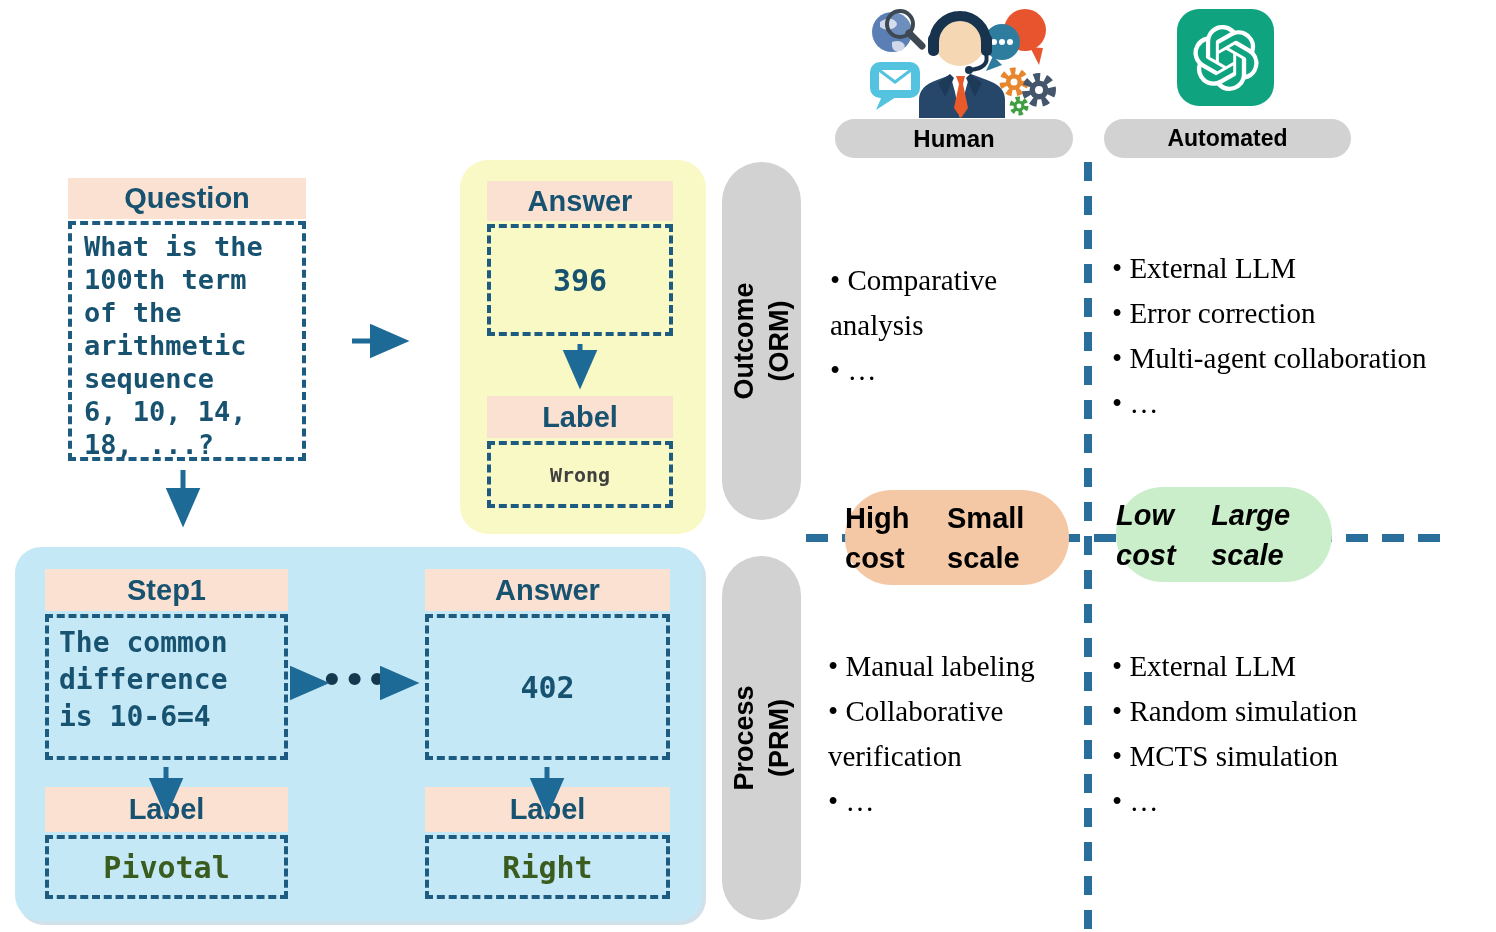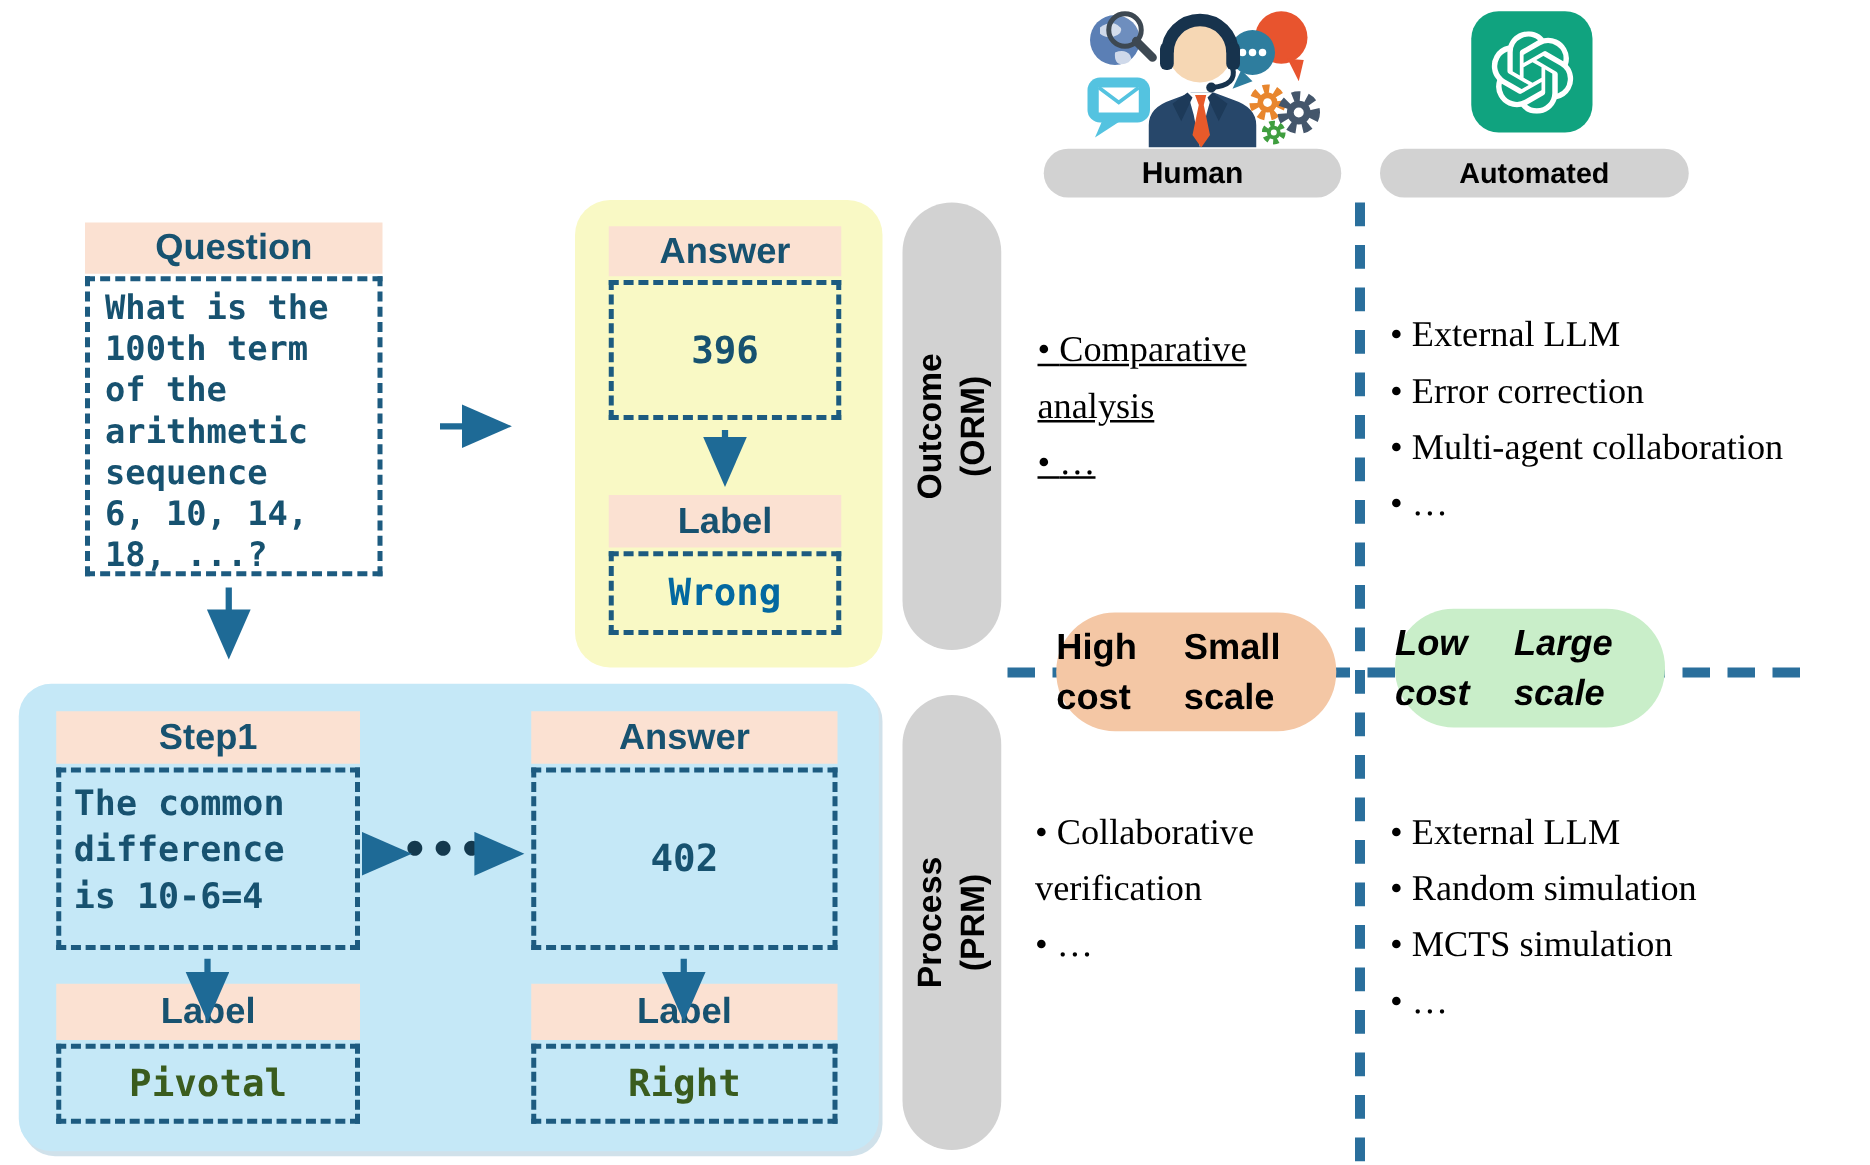--- a/index.html
+++ b/index.html
@@ -28,21 +28,21 @@
     font-family:"DejaVu Sans Mono",monospace;font-weight:bold;color:#175270;
   }
   .center-box{display:flex;align-items:center;justify-content:center;}
   .pre{white-space:pre-line;}
 
   .q-header{left:68px;top:178px;width:238px;height:41px;}
   .q-box{left:68px;top:221px;width:238px;height:240px;font-size:27px;line-height:33px;padding:5px 0 0 12px;}
   .orm-answer-header{left:487px;top:181px;width:186px;height:40px;}
   .orm-answer-box{left:487px;top:224px;width:186px;height:112px;font-size:30px;}
   .orm-label-header{left:487px;top:396px;width:186px;height:42px;}
-  .orm-label-box{left:487px;top:441px;width:186px;height:67px;font-size:30px;color:#0369a1;}
+  .orm-label-box{left:487px;top:441px;width:186px;height:67px;font-size:20px;color:#404040;}
   .step-header{left:45px;top:569px;width:243px;height:42px;}
   .step-box{left:45px;top:614px;width:243px;height:146px;font-size:28px;line-height:37px;padding:6px 0 0 10px;}
   .prm-answer-header{left:425px;top:569px;width:245px;height:42px;}
   .prm-answer-box{left:425px;top:614px;width:245px;height:146px;font-size:30px;}
   .prm-label-header-step{left:45px;top:787px;width:243px;height:45px;}
   .prm-label-box-step{left:45px;top:835px;width:243px;height:64px;font-size:30px;color:#3a5c1e;}
   .prm-label-header-ans{left:425px;top:787px;width:245px;height:45px;}
   .prm-label-box-ans{left:425px;top:835px;width:245px;height:64px;font-size:30px;color:#3a5c1e;}
 
   .dots{
@@ -71,21 +71,21 @@
     align-items:center;justify-content:center;font-weight:bold;font-size:29px;line-height:40px;color:#000;
   }
   .high-pill{left:845px;top:490px;width:224px;height:95px;background:#f4c7a5;}
   .low-pill{left:1116px;top:487px;width:216px;height:95px;background:#c9eec9;font-style:italic;}
 
   .blist{
     position:absolute;z-index:4;font-family:"Liberation Serif",serif;font-size:29px;
     line-height:45px;color:#000;
   }
   .bitem::before{content:"• ";}
-  .list-oh{left:830px;top:258px;width:252px;text-decoration:underline;}
+  .list-oh{left:830px;top:258px;width:252px;}
   .list-oa{left:1112px;top:246px;width:382px;}
   .list-ph{left:828px;top:644px;width:256px;}
   .list-pa{left:1112px;top:644px;width:382px;}
 
   .openai-logo{
     position:absolute;z-index:2;left:1177px;top:9px;width:97px;height:97px;
     background:#10a37f;border-radius:22px;display:flex;align-items:center;justify-content:center;
   }
   .human-icon{position:absolute;z-index:2;left:862px;top:2px;width:200px;height:116px;}
 </style>
@@ -208,20 +208,21 @@
     <div class="bitem">Comparative analysis</div>
     <div class="bitem">…</div>
   </div>
   <div class="blist list-oa">
     <div class="bitem">External LLM</div>
     <div class="bitem">Error correction</div>
     <div class="bitem">Multi-agent collaboration</div>
     <div class="bitem">…</div>
   </div>
   <div class="blist list-ph">
+    <div class="bitem">Manual labeling</div>
     <div class="bitem">Collaborative verification</div>
     <div class="bitem">…</div>
   </div>
   <div class="blist list-pa">
     <div class="bitem">External LLM</div>
     <div class="bitem">Random simulation</div>
     <div class="bitem">MCTS simulation</div>
     <div class="bitem">…</div>
   </div>
 

